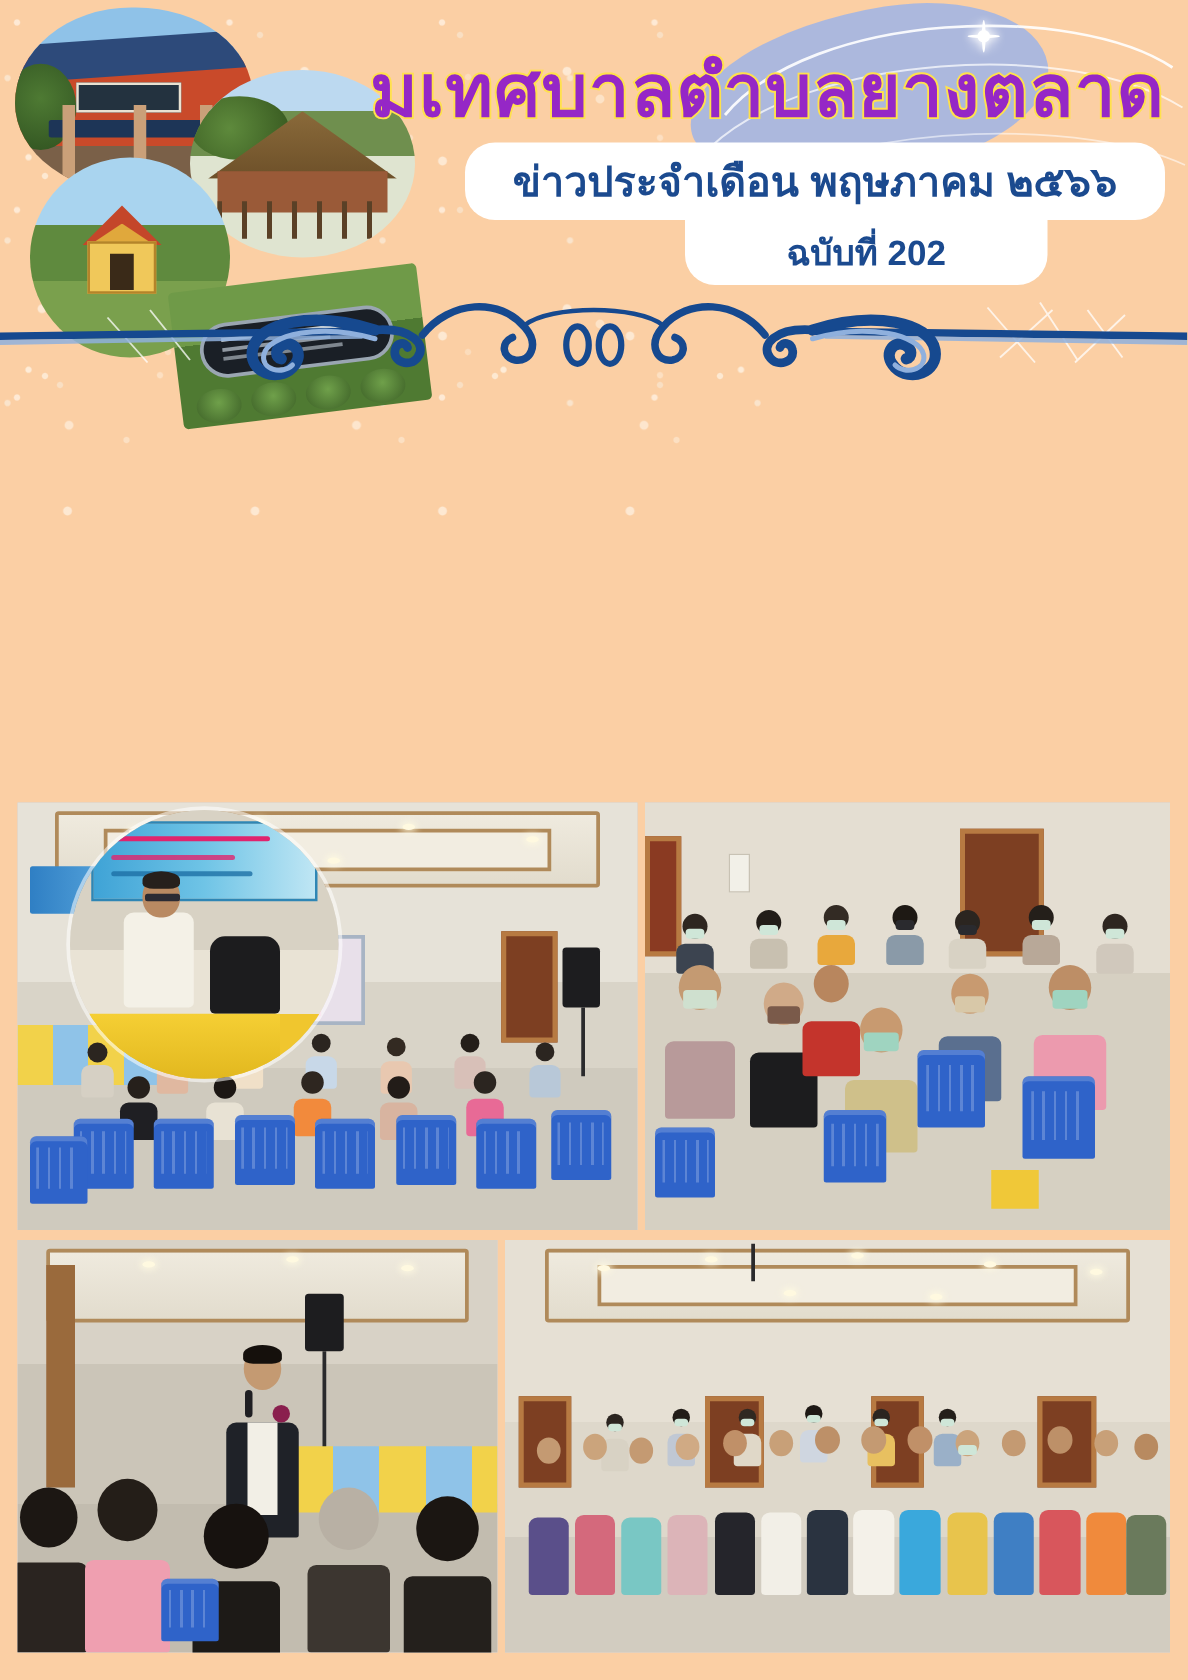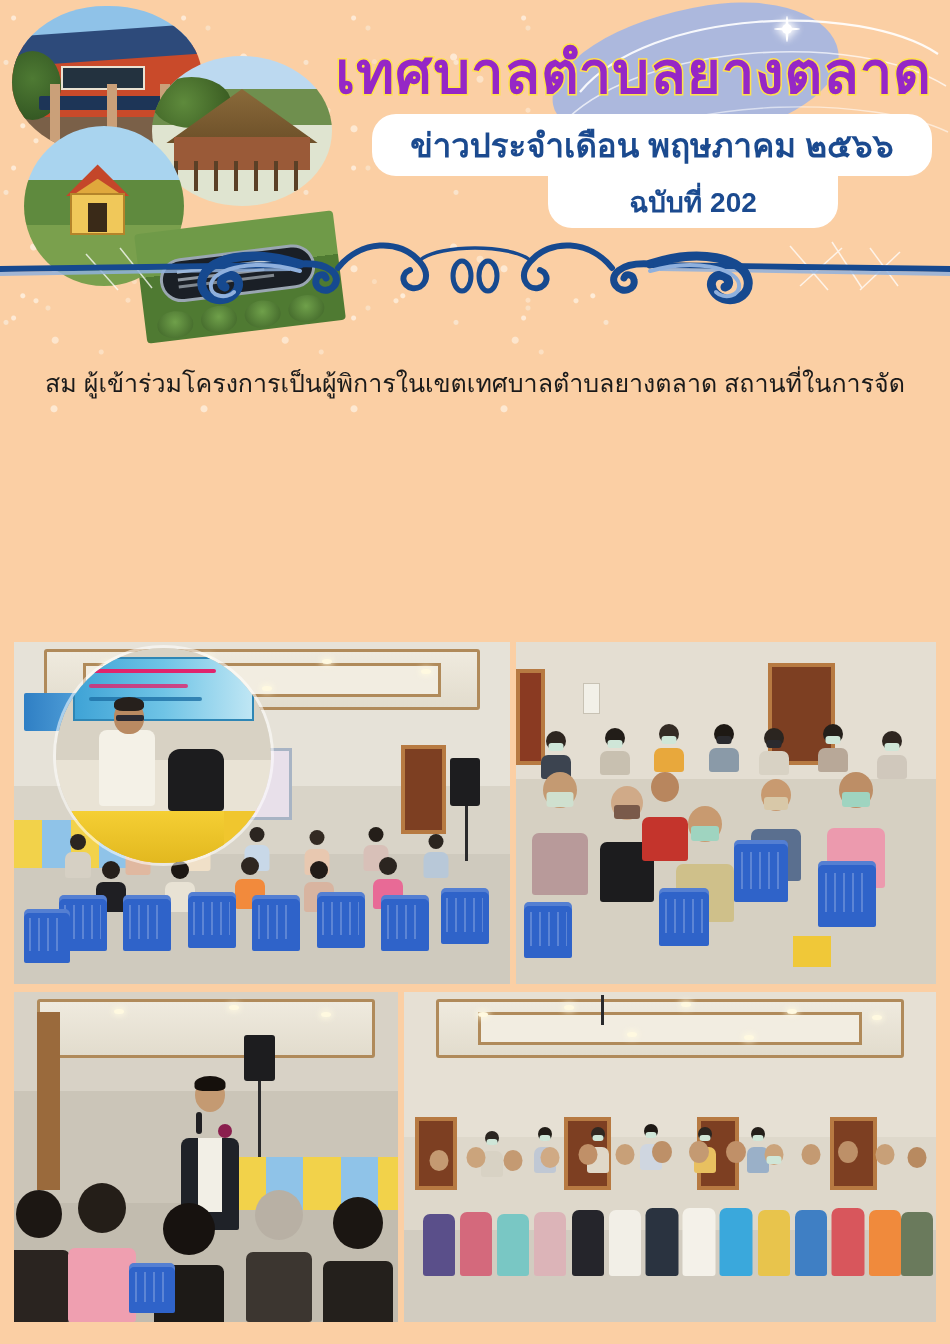--- a/index.html
+++ b/index.html
@@ -365,21 +365,21 @@
       <div class="ln" style="top:46%;width:58%;opacity:.7"></div>
       <div class="ln" style="top:64%;width:64%;opacity:.6"></div>
     </div>
     <div class="bush" style="left:6%"></div>
     <div class="bush" style="left:28%"></div>
     <div class="bush" style="left:50%"></div>
     <div class="bush" style="left:72%"></div>
   </div>
 </div>
 
-<div class="main-title">เทศบาลตำบลยางตลาด</div>
+<div class="main-title">มเทศบาลตำบลยางตลาด</div>
 
 <div class="pill pill-month">ข่าวประจำเดือน พฤษภาคม ๒๕๖๖</div>
 <div class="pill pill-issue">ฉบับที่ 202</div>
 
 <svg class="divider" viewBox="0 0 950 80">
 
   <g stroke="#ffffff" stroke-width="1.5" opacity=".75">
     <line x1="790" y1="18" x2="828" y2="62"></line>
     <line x1="832" y1="14" x2="862" y2="60"></line>
     <line x1="870" y1="20" x2="898" y2="58"></line>
@@ -404,21 +404,20 @@
   <path d="M650 36 C620 34 608 48 616 58 C622 66 636 62 634 52 C633 46 626 45 624 50" stroke="#16498f" stroke-width="7" fill="none" stroke-linecap="round"></path>
 
   <path d="M338 40 C360 12 400 10 420 34 C432 48 424 62 412 60 C402 58 400 46 410 42" stroke="#16498f" stroke-width="6" fill="none" stroke-linecap="round"></path>
   <path d="M612 40 C590 12 550 10 530 34 C518 48 526 62 538 60 C548 58 550 46 540 42" stroke="#16498f" stroke-width="6" fill="none" stroke-linecap="round"></path>
   <path d="M420 32 C440 16 510 16 530 32" stroke="#16498f" stroke-width="3.5" fill="none" stroke-linecap="round"></path>
   <ellipse cx="462" cy="48" rx="9" ry="15" stroke="#16498f" stroke-width="5" fill="none"></ellipse>
   <ellipse cx="488" cy="48" rx="9" ry="15" stroke="#16498f" stroke-width="5" fill="none"></ellipse>
 </svg>
 
 <div class="body-text">
-  <span class="ln">สม ผู้เข้าร่วมโครงการเป็นผู้พิการในเขตเทศบาลตำบลยางตลาด สถานที่ในการจัด</span>
 </div>
 
 <div class="grid">
 
   <div class="cell c-hall">
     <div class="room"></div>
     <div class="ceil"></div>
     <div class="ceil2"></div>
     <div class="downlight" style="left:18%;top:6%"></div>
     <div class="downlight" style="left:38%;top:4%"></div>

